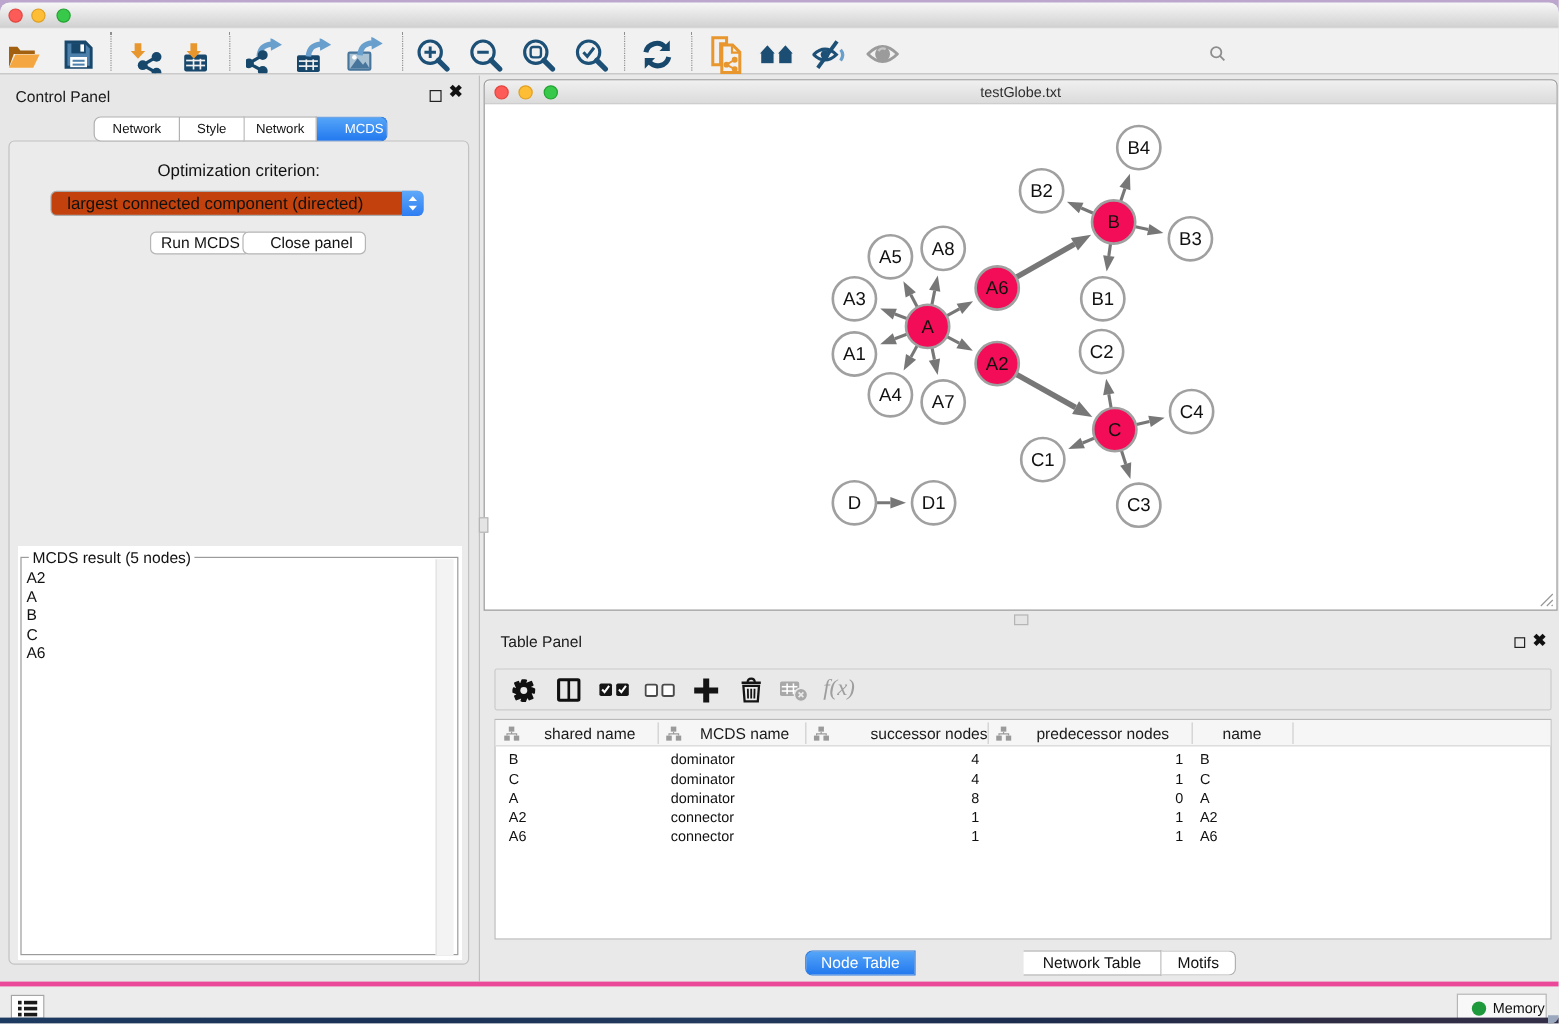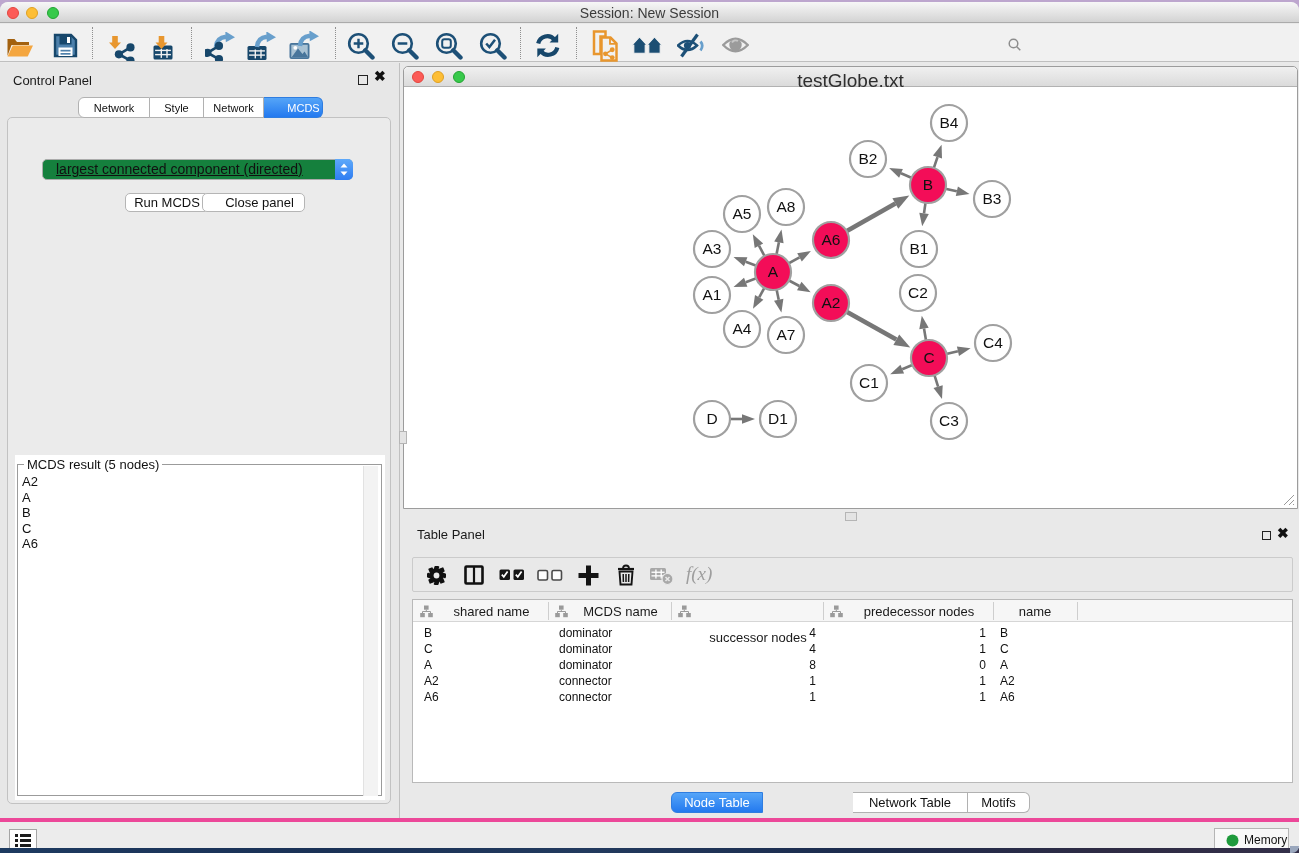--- a/index.html
+++ b/index.html
@@ -17,34 +17,34 @@
 
 
 #cpanel { left:0; top:61px; width:400px; height:755px; background:#e7e7e7; border-right:1px solid #c0c0c0; }
 #cpTitle { left:13px; top:10px; font-size:13px; color:#1a1a1a; }
 #cpFloat { left:358px; top:12px; width:10px; height:10px; border:1.5px solid #222; }
 #cpClose { left:374px; top:5px; font-size:14px; color:#111; font-weight:bold; }
 #cpInner { left:7px; top:54px; width:384px; height:687px; background:#ebebeb; border:1px solid #c2c2c2; border-radius:5px; }
 #tabs { left:78px; top:34px; height:21px; }
 .tab { position:absolute; top:0; height:21px; background:#fff; border:1px solid #b1b1b1; font-size:11px; text-align:center; line-height:20px; color:#111; }
 #optLabel { left:0; top:71px; width:398px; text-align:center; font-size:14px; color:#111; }
-#dropdown { left:42px; top:96px; width:311px; height:21px; background:#15803d; border:1px solid #ababab; border-radius:5px; font-size:14px; color:#111; line-height:19px; padding-left:13px;text-decoration:underline; }
+#dropdown { left:42px; top:96px; width:311px; height:21px; background:#c2410c; border:1px solid #ababab; border-radius:5px; font-size:14px; color:#111; line-height:19px; padding-left:13px; }
 #ddCap { right:-1px; top:-1px; width:18px; height:21px; border-radius:0 5px 5px 0; background:linear-gradient(#5ea9fa 0%,#2e7df2 100%); }
 .btn { position:absolute; height:19px; background:#fff; border:1px solid #b5b5b5; border-radius:5px; font-size:13px; text-align:center; line-height:17px; color:#111; }
 #mcdsBox { left:15px; top:392px; width:370px; height:345px; background:#fff; }
 #mcdsBorder { left:2px; top:9px; width:365px; height:332px; border:1px solid #9b9b9b; }
 #mcdsLegend { left:9px; top:2px; background:#fff; padding:0 3px; font-size:13px; color:#111; }
 #mcdsList { left:7px; top:19px; font-size:13px; color:#111; line-height:15.6px; }
 #mcdsScroll { left:348px; top:10.5px; width:15px; height:330px; background:#f3f3f3; border-left:1px solid #e2e2e2; }
 
 
 #netwin { left:403px; top:64px; width:895px; height:443px; background:#fff; border:1px solid #9c9c9c; border-radius:5px 5px 0 0; }
 #netTitlebar { left:0; top:0; width:893px; height:20px; background:linear-gradient(#f0f0f0,#dbdbdb); border-bottom:1px solid #b2b2b2; border-radius:5px 5px 0 0; }
 .ntl { width:12px; height:12px; border-radius:50%; top:4px; }
-#netTitle { width:100%; text-align:center; top:2.5px; font-size:19px; color:#2e2e2e; }
+#netTitle { width:100%; text-align:center; top:2.5px; font-size:12px; color:#2e2e2e; }
 
 
 #tpanel { left:403px; top:520px; width:896px; height:296px; background:#e9e9e9; }
 #tpTitle { left:14px; top:5px; font-size:13px; color:#1a1a1a; }
 #tpFloat { left:859px; top:9px; width:9px; height:9px; border:1.5px solid #222; }
 #tpClose { left:874px; top:3px; font-size:14px; color:#111; font-weight:bold; }
 #tpToolbar { left:9px; top:35px; width:881px; height:35px; background:#e9e9e9; border:1px solid #cbcbcb; border-radius:2px; }
 #tbl { left:9px; top:77px; width:881px; height:184px; background:#fff; border:1px solid #b9b9b9; }
 #tblHead { left:0; top:0; width:879px; height:22px; background:#f6f6f6; border-bottom:1px solid #d6d6d6; }
 .hsep { position:absolute; top:2px; height:18px; width:0; border-left:1px solid #cecece; }
@@ -60,21 +60,20 @@
 .selblue { background:linear-gradient(#55a5f8,#2379ef); color:#fff !important; border-color:#2f7de0 !important; }
 </style>
 </head>
 <body>
 <div class="abs" id="deskTop"></div>
 <div class="abs" id="appWin">
   <div class="abs" id="titlebar">
     <div class="abs tl" style="left:7px;background:#fc5b57;border:0.5px solid #e2463f;"></div>
     <div class="abs tl" style="left:26px;background:#fdbe35;border:0.5px solid #dfa023;"></div>
     <div class="abs tl" style="left:47px;background:#38c94b;border:0.5px solid #23a433;"></div>
-    <div class="abs" id="title">Session: New Session</div>
   </div>
   <div class="abs" id="toolbar">
     <svg class="abs" style="left:6px;top:9px" width="28" height="26" viewBox="0 0 28 26">
         <path d="M1.5 23 L1.5 6 L8.5 6 L11 9 L23 9 L23 12 L5.5 12 L1.5 23 Z" fill="#a3610f"></path>
         <path d="M1.5 23.5 L6.8 12.5 L27 12.5 L21.7 23.5 Z" fill="#f4a640"></path>
       </svg>
     <svg class="abs" style="left:52px;top:8px" width="27" height="27" viewBox="0 0 27 27">
         <path d="M3 3 L19 3 L24 8 L24 24 L3 24 Z" fill="#4d80ab" stroke="#17476b" stroke-width="2.4"></path>
         <rect x="7.5" y="4" width="12" height="8.5" fill="#17476b"></rect>
         <rect x="15" y="5" width="3" height="6" fill="#fff"></rect>
@@ -195,20 +194,21 @@
     <div class="abs" id="cpTitle">Control Panel</div>
     <div class="abs" id="cpFloat"></div>
     <div class="abs" id="cpClose">✖</div>
     <div class="abs" id="cpInner"></div>
     <div class="abs" id="tabs">
       <div class="tab" style="left:0;width:72px;border-radius:6px 0 0 6px;">Network</div>
       <div class="tab" style="left:72px;width:54px;border-left:0;">Style</div>
       <div class="tab" style="left:126px;width:60px;border-left:0;">Network</div>
       <div class="tab selblue" style="left:186px;width:59px;border-left:0;border-radius:0 6px 6px 0;padding-left:21px;">MCDS</div>
     </div>
+    <div class="abs" id="optLabel">Optimization criterion:</div>
     <div class="abs" id="dropdown">largest connected component (directed)
       <div class="abs" id="ddCap">
         <svg width="18" height="21">
             <path d="M5.5 8.5 L9 4.5 L12.5 8.5 Z M5.5 12.5 L9 16.5 L12.5 12.5 Z" fill="#fff"></path>
           </svg>
       </div>
     </div>
     <div class="btn" style="left:93px;top:130px;width:84px;margin-left:32px;">Run MCDS</div>
     <div class="btn" style="left:202px;top:130px;width:103px;padding-left:12px;">Close panel</div>
     <div class="abs" id="mcdsBox">
@@ -389,21 +389,21 @@
         <div class="hcell" style="left:157px;width:101px;text-align:center;">MCDS name</div>
         <div class="hsep" style="left:258px"></div>
         <svg class="abs" style="left:265px;top:5px" width="13" height="13">
             <g fill="#9a9a9a">
               <rect x="4" y="0.5" width="4.6" height="4.2"></rect>
               <rect x="0.2" y="8" width="4.6" height="4.2"></rect>
               <rect x="8.2" y="8" width="4.6" height="4.2"></rect>
             </g>
             <path d="M6.3 4.7 V6.5 M2.5 8 V6.5 H10.5 V8" stroke="#9a9a9a" stroke-width="1" fill="none"></path>
           </svg>
-        <div class="hcell" style="left:280px;width:130px;text-align:center;margin-top:26px;">successor nodes</div>
+        <div class="hcell" style="left:280px;width:130px;text-align:right;">successor nodes</div>
         <div class="hsep" style="left:410px"></div>
         <svg class="abs" style="left:417px;top:5px" width="13" height="13">
             <g fill="#9a9a9a">
               <rect x="4" y="0.5" width="4.6" height="4.2"></rect>
               <rect x="0.2" y="8" width="4.6" height="4.2"></rect>
               <rect x="8.2" y="8" width="4.6" height="4.2"></rect>
             </g>
             <path d="M6.3 4.7 V6.5 M2.5 8 V6.5 H10.5 V8" stroke="#9a9a9a" stroke-width="1" fill="none"></path>
           </svg>
         <div class="hcell" style="left:432px;width:148px;text-align:center;">predecessor nodes</div>

